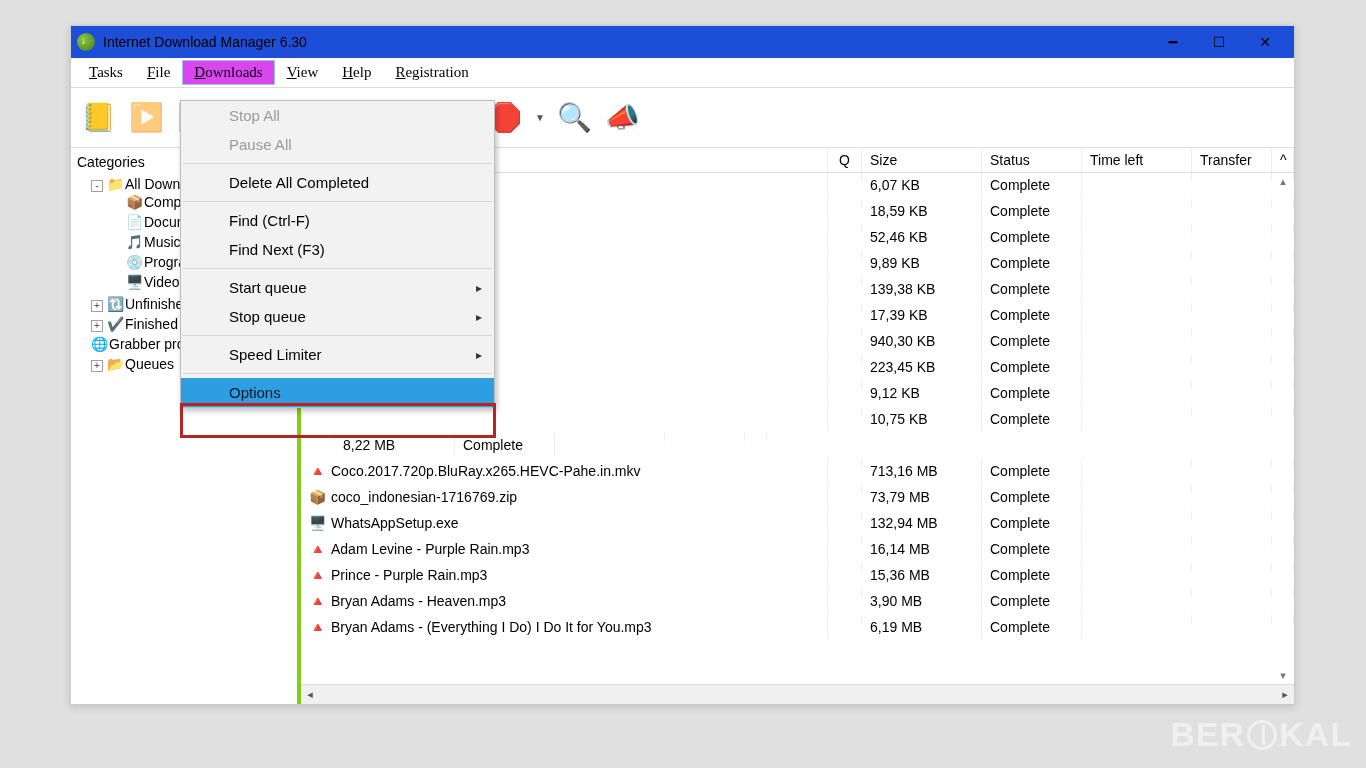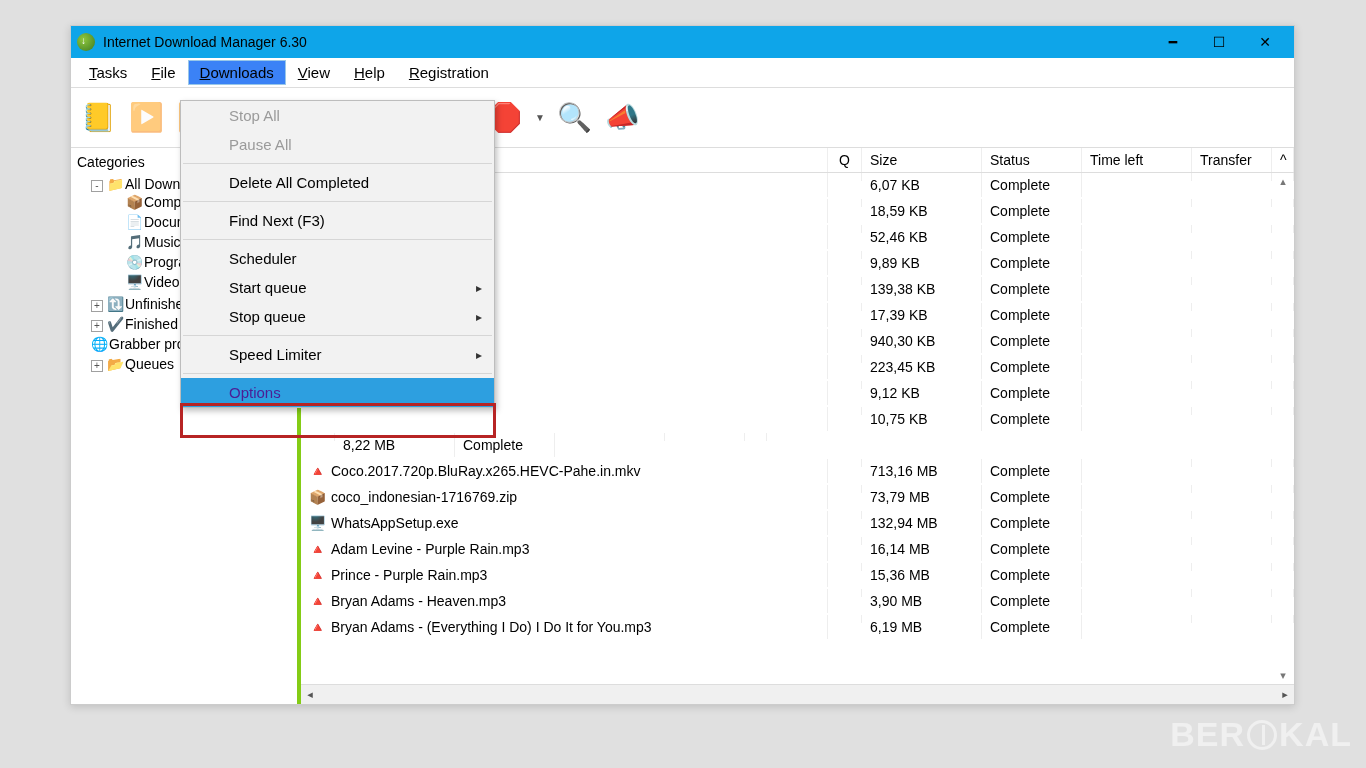--- a/index.html
+++ b/index.html
@@ -21,21 +21,21 @@
     border: 1px solid #ccc;
     box-shadow: 0 2px 8px rgba(0,0,0,0.15);
     display: flex;
     flex-direction: column;
   }
   .titlebar {
     height: 32px;
     display: flex;
     align-items: center;
     padding: 0 6px;
-    background: #0ea5e9;
+    background: #1d4ed8;
     justify-content: space-between;
   }
   .titlebar .app-icon {
     width: 18px; height: 18px;
     border-radius: 50%;
     background: radial-gradient(circle at 35% 35%, #8fc73e, #3e7b1f);
     position: relative;
     margin-right: 8px;
   }
   .titlebar .app-icon::after {
@@ -56,23 +56,24 @@
   }
   .menubar {
     display: flex;
     padding: 2px 6px;
     border-bottom: 1px solid #ddd;
     font-size: 15px;
   }
   .menubar .menu {
     padding: 4px 12px;
     cursor: default;
+    font-family: Liberation Serif, serif;
   }
   .menubar .menu.active {
-    background: #3b82f6;
+    background: #d946ef;
     border: 1px solid #99c7e8;
     padding: 3px 11px;
   }
   .menu .underline { text-decoration: underline; }
   .toolbar {
     height: 60px;
     display: flex;
     align-items: center;
     padding: 0 6px;
     border-bottom: 1px solid #ddd;
@@ -161,21 +162,21 @@
     position: relative;
     cursor: default;
   }
   .dropdown .mi.disabled { color: #9a9a9a; }
   .dropdown .sep { height: 1px; background: #d6d6d6; margin: 4px 2px; }
   .dropdown .mi .arrow {
     position: absolute; right: 12px; top: 8px; font-size: 12px; color: #333;
   }
   .dropdown .mi.highlight {
     background: #2d9fe0;
-    color: #4c1d95;
+    color: #0f172a;
   }
   .highlight-frame {
     position: absolute;
     left: 180px;
     width: 316px;
     border: 3px solid #b72424;
     pointer-events: none;
     z-index: 11;
   }
 
@@ -474,23 +475,23 @@
     </div>
   </div>
 </div>
 
 <div class="dropdown" id="dropdown">
     <div class="mi disabled">Stop All</div>
     <div class="mi disabled">Pause All</div>
     <div class="sep"></div>
     <div class="mi">Delete All Completed</div>
     <div class="sep"></div>
+    <div class="mi">Find (Ctrl-F)</div>
     <div class="mi">Find Next (F3)</div>
     <div class="sep"></div>
-    <div class="mi">Scheduler</div>
     <div class="mi">Start queue<span class="arrow">▸</span></div>
     <div class="mi">Stop queue<span class="arrow">▸</span></div>
     <div class="sep"></div>
     <div class="mi">Speed Limiter<span class="arrow">▸</span></div>
     <div class="sep"></div>
     <div class="mi highlight">Options</div>
   </div>
 <div class="highlight-frame" id="hlframe" style="top: 403px; height: 35px;"></div>
 
 <div class="watermark">

